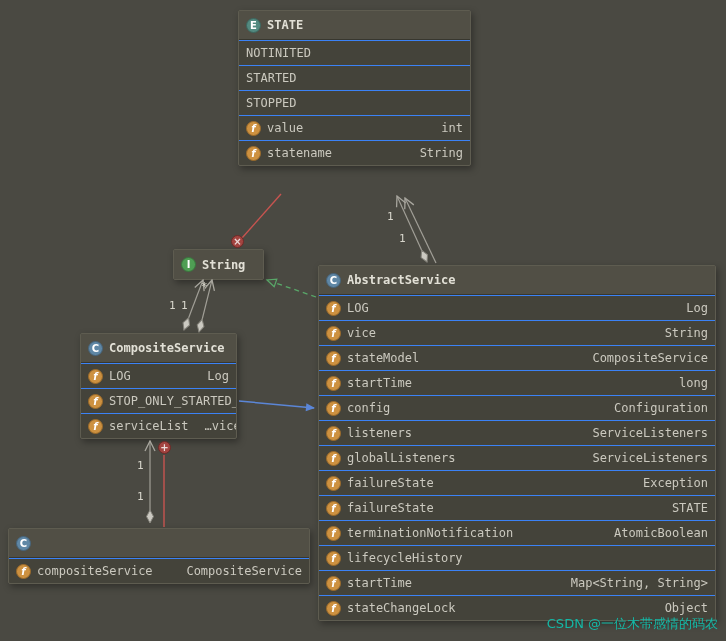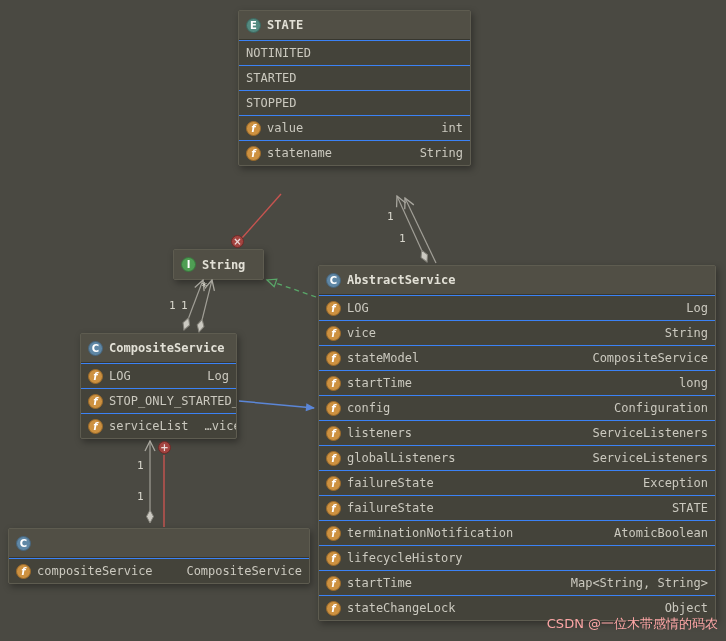--- a/index.html
+++ b/index.html
@@ -61,21 +61,21 @@
     position:absolute; z-index:5;
     width:13px; height:13px; border-radius:50%;
     background:#a34440; border:1px solid #6d2a27;
     color:#ecdcda; font-size:10px; line-height:11px;
     text-align:center; font-weight:bold;
     font-family:"DejaVu Sans", sans-serif;
   }
   .watermark {
     position:absolute; right:8px; bottom:8px; z-index:6;
     font-family:"DejaVu Sans", sans-serif;
-    font-size:13px; color:#fca5a5;
+    font-size:13px; color:#14b8a6;
   }
 </style>
 </head>
 <body>
 
 <div class="canvas">
 
   <div class="node" style="left:238px; top:10px; width:233px;">
     <div class="node-header">
       <span class="badge b-enum">E</span>

